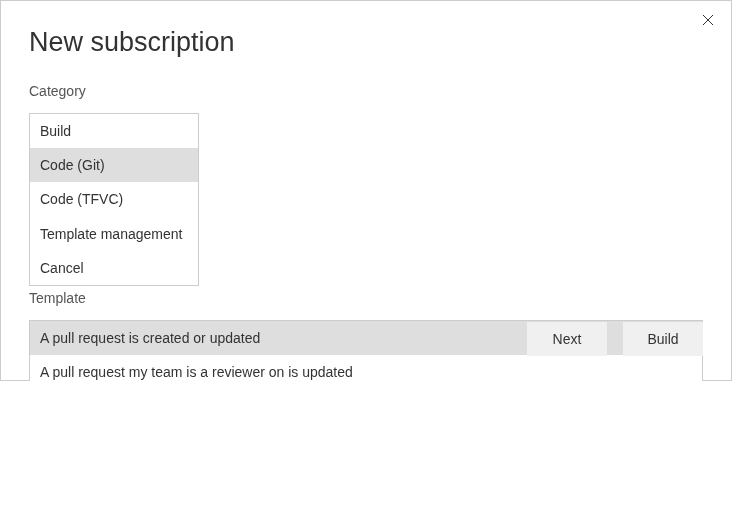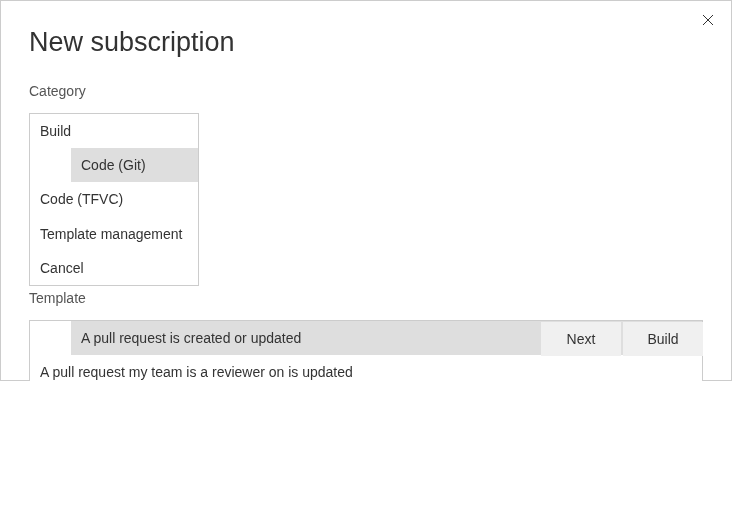--- a/index.html
+++ b/index.html
@@ -80,28 +80,27 @@
     }
     .list-item {
       padding: 8px 10px;
       font-size: 14px;
       color: #333;
       cursor: pointer;
       line-height: 1.3;
     }
     .list-item.selected {
       background: #dedede;
-      margin-left: 41px;
     }
     .footer {
       position: absolute;
       bottom: 24px;
       right: 28px;
       display: flex;
-      gap: 2px;
+      gap: 16px;
       border-radius: 14px;
     }
     .btn {
       min-width: 80px;
       height: 34px;
       padding: 0 16px;
       background: #f0f0f0;
       border: none;
       font-size: 14px;
       color: #333;

